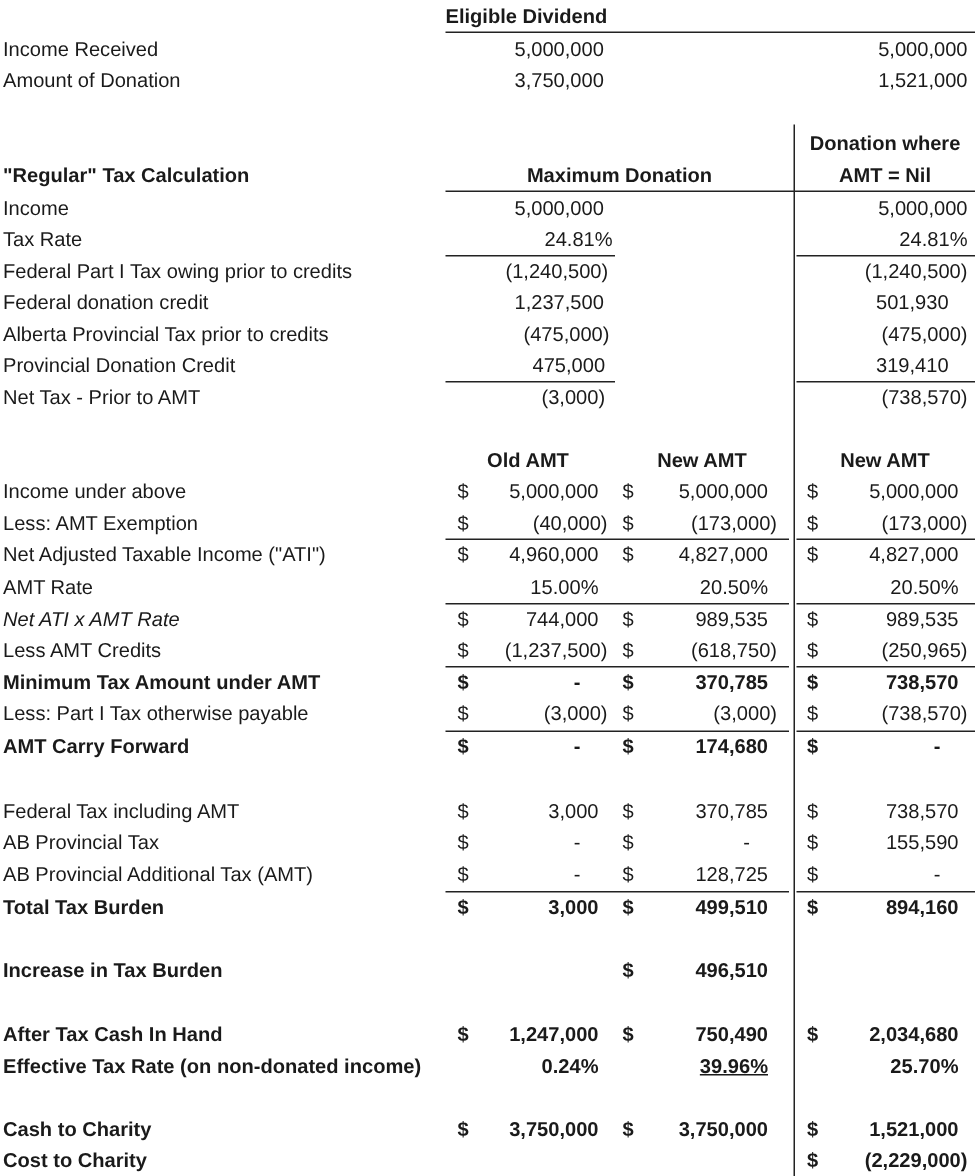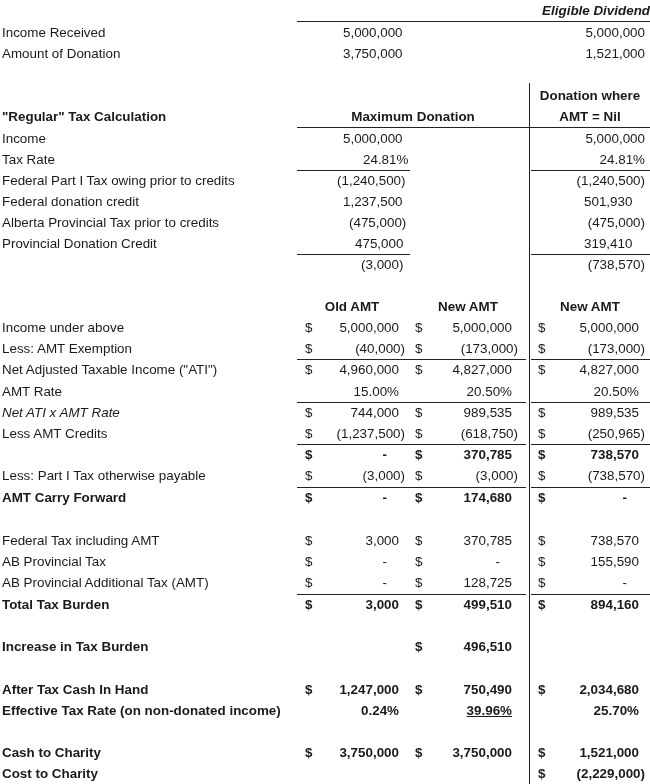--- a/index.html
+++ b/index.html
@@ -26,21 +26,21 @@
   .vline { position: absolute; width: 0; border-left: 1.4px solid #222; }
 </style>
 </head>
 <body>
 
 <div class="sheet">
 
   <div class="vline" style="left:529px; top:83px; height:701px;"></div>
 
   <div class="row" style="top:0px;">
-    <span class="cell b" style="left:297px; width:353px; text-align:right;font-style:italic;">Eligible Dividend</span>
+    <span class="cell b" style="left:297px; width:353px; text-align:left;">Eligible Dividend</span>
   </div>
   <div class="hline" style="left:297px; width:353px; top:21px;"></div>
 
   <div class="row" style="top:22px;">
     <span class="cell lbl">Income Received</span>
     <span class="cell" style="left:343px;">5,000,000</span>
     <span class="cell v3">5,000,000</span>
   </div>
   <div class="row" style="top:43px;">
     <span class="cell lbl">Amount of Donation</span>
@@ -88,20 +88,21 @@
   </div>
   <div class="row" style="top:233px;">
     <span class="cell lbl">Provincial Donation Credit</span>
     <span class="cell" style="left:355px;">475,000</span>
     <span class="cell" style="left:584px;">319,410</span>
   </div>
   <div class="hline" style="left:297px; width:113px; top:254px;"></div>
   <div class="hline" style="left:531px; width:119px; top:254px;"></div>
 
   <div class="row" style="top:254px;">
+    <span class="cell lbl">Net Tax - Prior to AMT</span>
     <span class="cell" style="left:361px;">(3,000)</span>
     <span class="cell v3">(738,570)</span>
   </div>
 
   <div class="row" style="top:296px;">
     <span class="cell b ctrOld">Old AMT</span>
     <span class="cell b ctrNew">New AMT</span>
     <span class="cell b ctr3">New AMT</span>
   </div>
 
@@ -159,20 +160,21 @@
       <span class="cell d1">$</span>
       <span class="cell v1">(1,237,500)</span>
       <span class="cell d2">$</span>
       <span class="cell v2">(618,750)</span>
       <span class="cell d3">$</span>
       <span class="cell v3">(250,965)</span>
     </div>
     <div class="hline" style="left: 297px; width: 229px; top: 444px;"></div>
     <div class="hline" style="left: 531px; width: 119px; top: 444px;"></div>
     <div class="row" style="top: 444px;">
+      <span class="cell lbl b">Minimum Tax Amount under AMT</span>
       <span class="cell d1 b">$</span>
       <span class="cell v1 b" style="padding-right: 18px;">-</span>
       <span class="cell d2 b">$</span>
       <span class="cell v2 b" style="padding-right: 6px;">370,785</span>
       <span class="cell d3 b">$</span>
       <span class="cell v3 b" style="padding-right: 6px;">738,570</span>
     </div>
     <div class="row" style="top: 465px;">
       <span class="cell lbl">Less: Part I Tax otherwise payable</span>
       <span class="cell d1">$</span>

